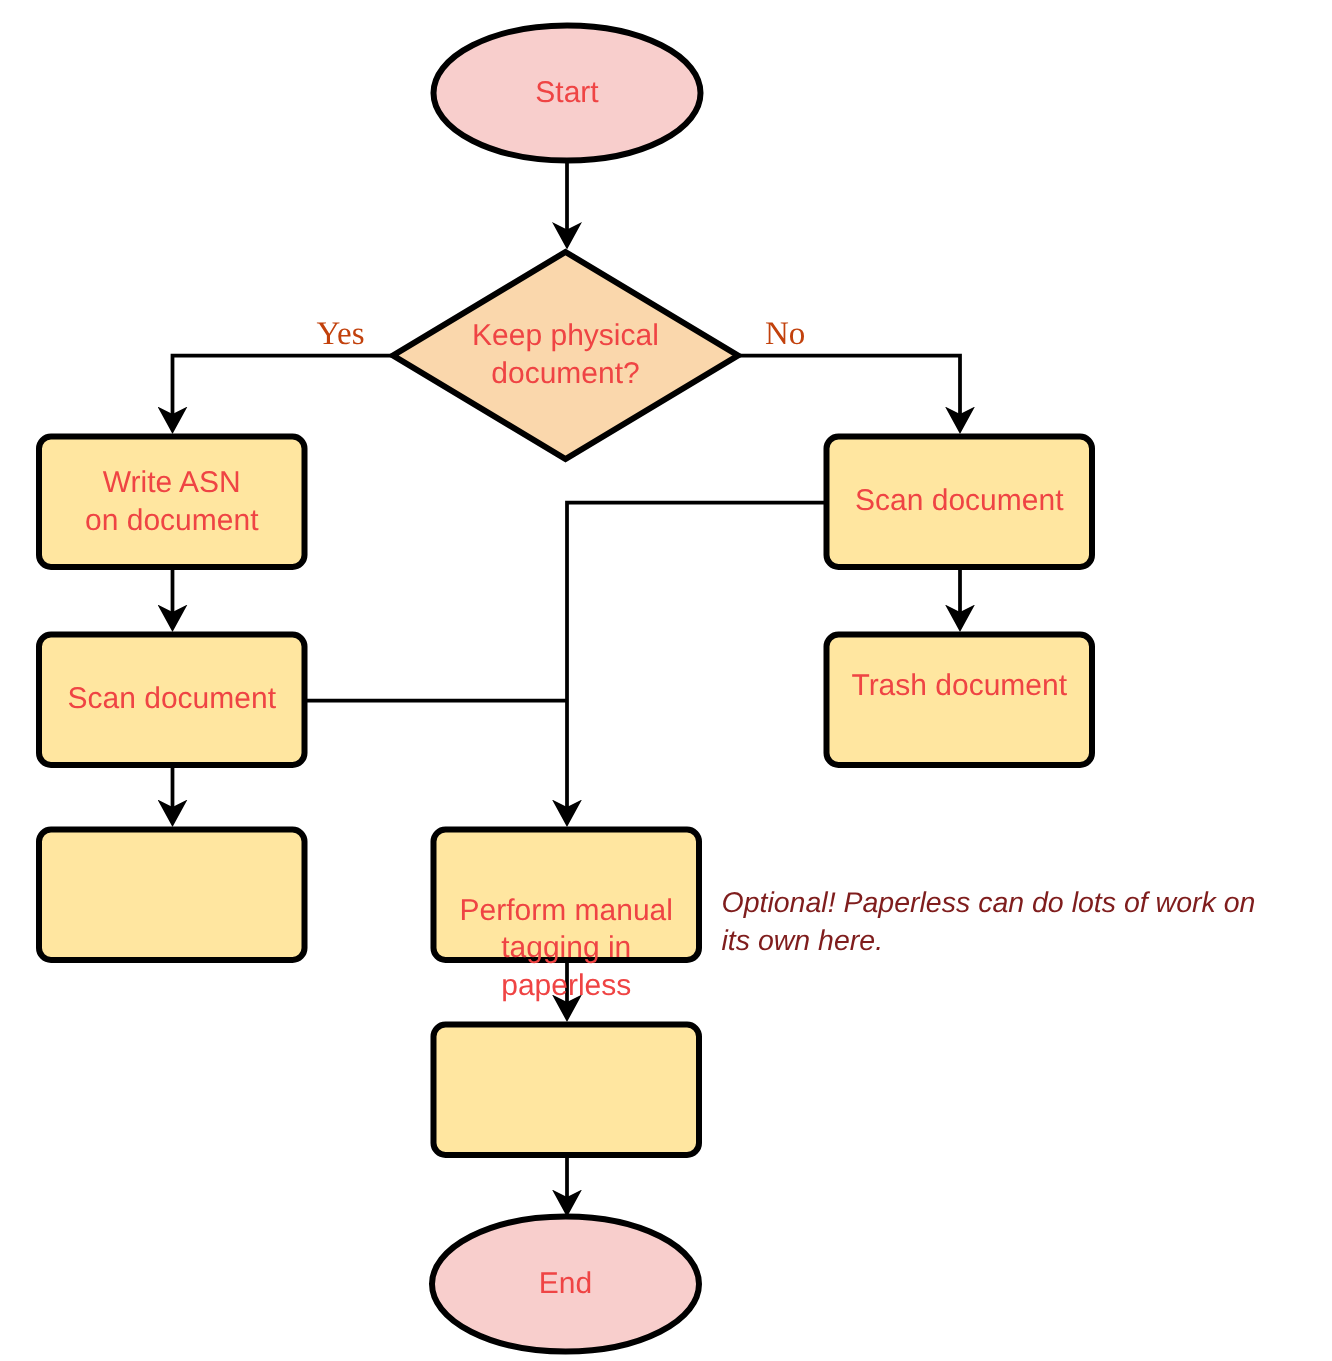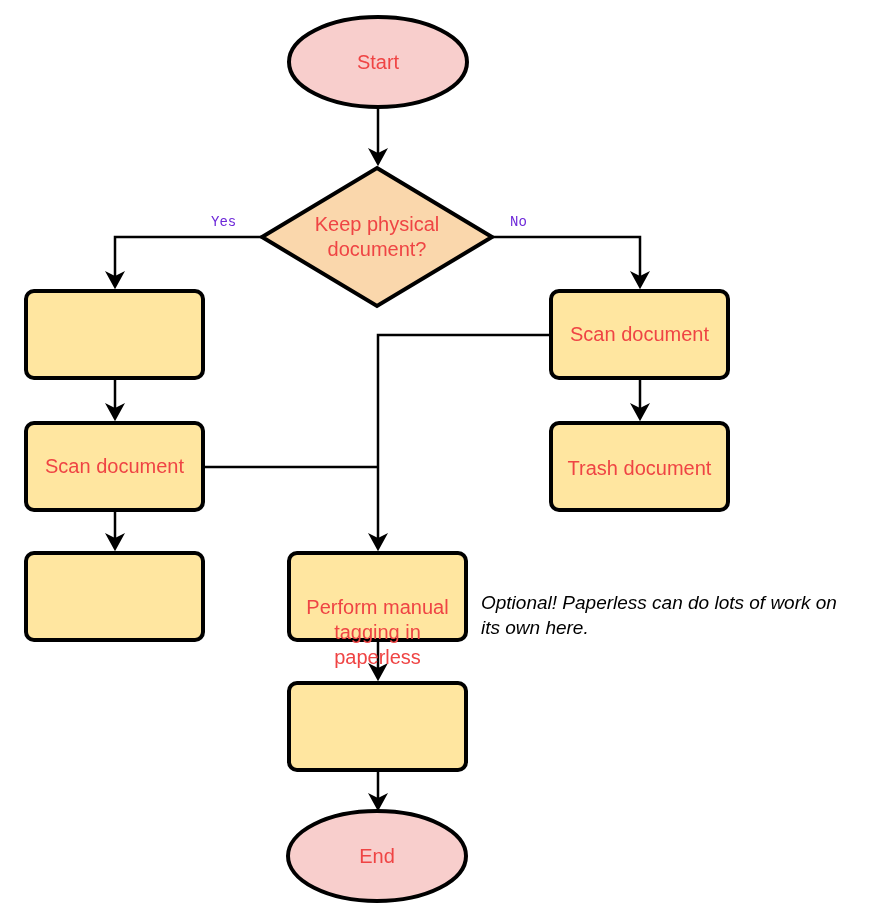--- a/index.html
+++ b/index.html
@@ -32,30 +32,30 @@
     text-align: center;
     color: #ef4444;
     font-size: 20px;
     line-height: 25px;
     font-family: "Liberation Sans", sans-serif;
     pointer-events: none;
     white-space: pre-line;
   }
   .edge-label {
     position: absolute;
-    color: #6d28d9;
-    font-size: 14px;
+    color: #c2410c;
+    font-size: 22px;
     line-height: 22px;
-    font-family: Liberation Mono, monospace;
+    font-family: Liberation Serif, serif;
     background: #ffffff;
     padding: 0 2px;
   }
   .note {
     position: absolute;
-    color: #000000;
+    color: #7f1d1d;
     font-size: 19px;
     line-height: 25px;
     font-style: italic;
     font-family: "Liberation Sans", sans-serif;
     white-space: pre-line;
   }
 </style>
 </head>
 <body>
 
@@ -110,27 +110,29 @@
     <rect x="289" y="683" width="177" height="87" rx="8" ry="8" fill="#ffe6a0" stroke="#000000" stroke-width="4"></rect>
 
     <ellipse cx="377" cy="856" rx="89" ry="45" fill="#f8cecc" stroke="#000000" stroke-width="4"></ellipse>
   </svg>
 
   <div class="node-label" style="left:289px; top:17px; width:178px; height:90px;">Start</div>
 
   <div class="node-label" style="left:288px; top:192px; width:178px; height:90px;">Keep physical
 document?</div>
 
+  <div class="node-label" style="left:26px; top:291px; width:177px; height:87px;">Write ASN
+on document</div>
 
   <div class="node-label" style="left:26px; top:423px; width:177px; height:87px;">Scan document</div>
 
 
   <div class="node-label" style="left:551px; top:291px; width:177px; height:87px;">Scan document</div>
 
-  <div class="node-label" style="left:551px; top:425px; width:177px; height:87px;text-align:center;">Trash document</div>
+  <div class="node-label" style="left:551px; top:414px; width:177px; height:87px;text-align:center;">Trash document</div>
 
   <div class="node-label" style="left:289px; top:553px; width:177px; height:87px;margin-top:36px;">Perform manual
 tagging in
 paperless</div>
 
 
   <div class="node-label" style="left:288px; top:811px; width:178px; height:90px;">End</div>
 
   <div class="edge-label" style="left:209px; top:211px;">Yes</div>
 

